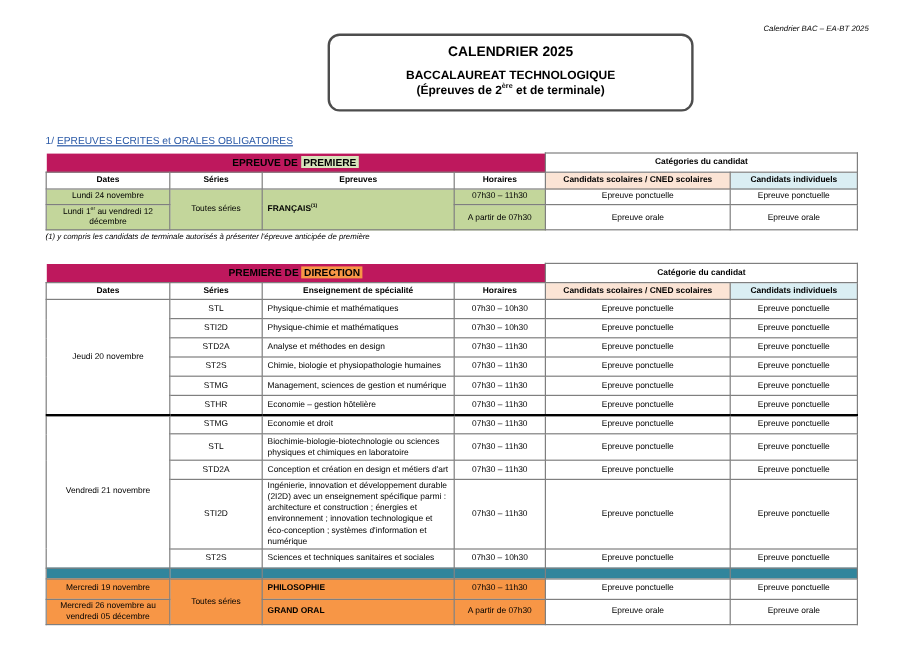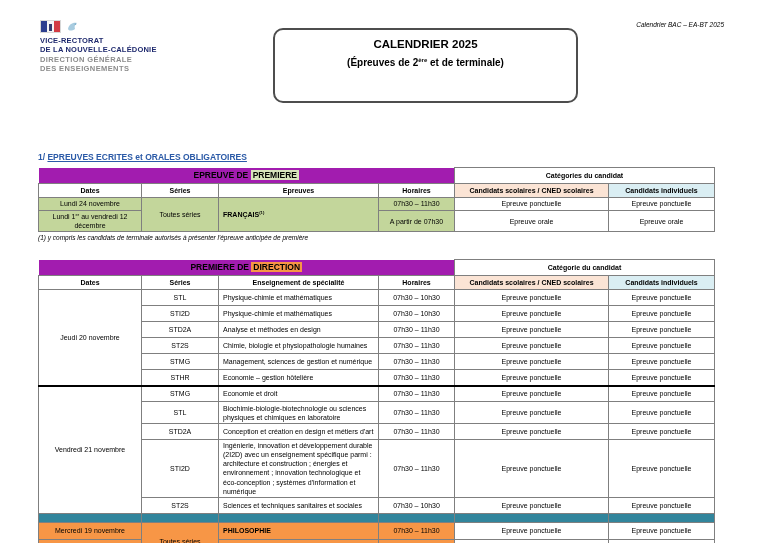--- a/index.html
+++ b/index.html
@@ -12,37 +12,37 @@
   .logo-block { position:absolute; left:40px; top:20px; }
   .logo-icons { display:flex; align-items:center; gap:5px; margin-bottom:3px; }
   .flag { width:21px; height:13px; display:flex; border:0.5px solid #d8d8d8; }
   .flag .b { background:#2c3e8f; flex:1; }
   .flag .w { background:#f5f5f5; flex:1; position:relative; }
   .flag .w::after { content:""; position:absolute; left:2px; top:3px; width:3px; height:7px; background:#323a6e; }
   .flag .r { background:#d23b44; flex:1; }
   .org-line { font-size:7.5px; font-weight:bold; color:#1f2a6e; line-height:1.25; letter-spacing:0.2px; }
   .dept-line { font-size:7.5px; font-weight:600; color:#8c8c8c; line-height:1.25; letter-spacing:0.4px; }
   .title-box {
-    position:absolute; left:273px; top:28px; width:305px; height:75px;
+    position:absolute; left:273px; top:28px; width:305px; height:65px;
     border:2px solid #4d4d4d; border-radius:10px; text-align:center; padding-top:8px;
   }
   .title-box .l1 { font-size:11.5px; font-weight:bold; margin-bottom:7px; }
   .title-box .l2 { font-size:10px; font-weight:bold; line-height:1.3; }
   .title-box .l3 { font-size:10px; font-weight:bold; line-height:1.2; }
   .corner-note { position:absolute; right:44px; top:21px; font-size:6.5px; font-style:italic; color:#000; }
   sup { font-size:60%; vertical-align:super; line-height:0; }
 
   
   .content { position:absolute; left:38px; top:112px; width:676px; }
-  .section-heading { font-size:8.5px; font-weight:bold; color:#2b5aa7; margin-bottom:5px;margin-top:40px; }
+  .section-heading { font-size:8.5px; font-weight:normal; color:#2b5aa7; margin-bottom:5px; }
   .section-heading .u { text-decoration:underline; }
 
   table { border-collapse:collapse; width:676px; table-layout:fixed; font-size:7px; }
   td { border:1px solid #7f7f7f; text-align:center; vertical-align:middle; padding:1px 3px; line-height:1.3; }
-  td.no-border { border:none; background:#a21caf; }
+  td.no-border { border:none; background:#be185d; }
   .title-cell { font-size:8.5px; font-weight:bold; }
   .hl-green { background:#d7e4bc; padding:0 2px; }
   .hl-orange { background:#f79646; padding:0 2px; }
   .cat-cell { font-weight:bold; font-size:7px; background:#fff; }
   .hdr { font-weight:bold; background:#fff; }
   .peach { background:#fbe4d5; font-weight:bold; }
   .lblue { background:#daeef3; font-weight:bold; }
   .green { background:#c3d69b; }
   .orange { background:#f79646; }
   .left { text-align:left; padding-left:4px; }
@@ -54,40 +54,24 @@
   .rh-title { height:16px; } .rh-hdr { height:14px; }
   .rh-13 { height:13px; } .rh-20 { height:20px; }
   .rh-16 { height:16px; } .rh-22 { height:22px; } .rh-50 { height:50px; }
   .rh-17 { height:17px; } .rh-21 { height:21px; }
 </style>
 </head>
 <body>
 
 <div class="page">
 
-  <div class="logo-block">
-    <div class="logo-icons">
-      <div class="flag">
-        <div class="b"></div>
-          <div class="w"></div>
-          <div class="r"></div>
-      </div>
-      <svg width="13" height="13" viewBox="0 0 13 13">
-        <path d="M2 9 C3 4, 7 2, 11 3 C9 5, 8 6, 9 9 C6 11, 3 11, 2 9 Z" fill="#a8cce0"></path>
-        <circle cx="9.4" cy="4.1" r="0.9" fill="#7fb0cc"></circle>
-      </svg>
-    </div>
-    <div class="org-line">VICE-RECTORAT</div>
-    <div class="org-line">DE LA NOUVELLE-CALÉDONIE</div>
-    <div class="dept-line">DIRECTION GÉNÉRALE</div>
-    <div class="dept-line">DES ENSEIGNEMENTS</div>
-  </div>
 
   <div class="title-box">
     <div class="l1">CALENDRIER 2025</div>
+    <div class="l2">BACCALAUREAT TECHNOLOGIQUE</div>
     <div class="l3"><span>(Épreuves de 2</span><sup>ère</sup><span> et de terminale)</span></div>
   </div>
 
   <div class="corner-note">Calendrier BAC – EA-BT 2025</div>
 
   <div class="content">
 
     <div class="section-heading"><span>1/ </span><span class="u">EPREUVES ECRITES et ORALES OBLIGATOIRES</span></div>
 
     <table>

